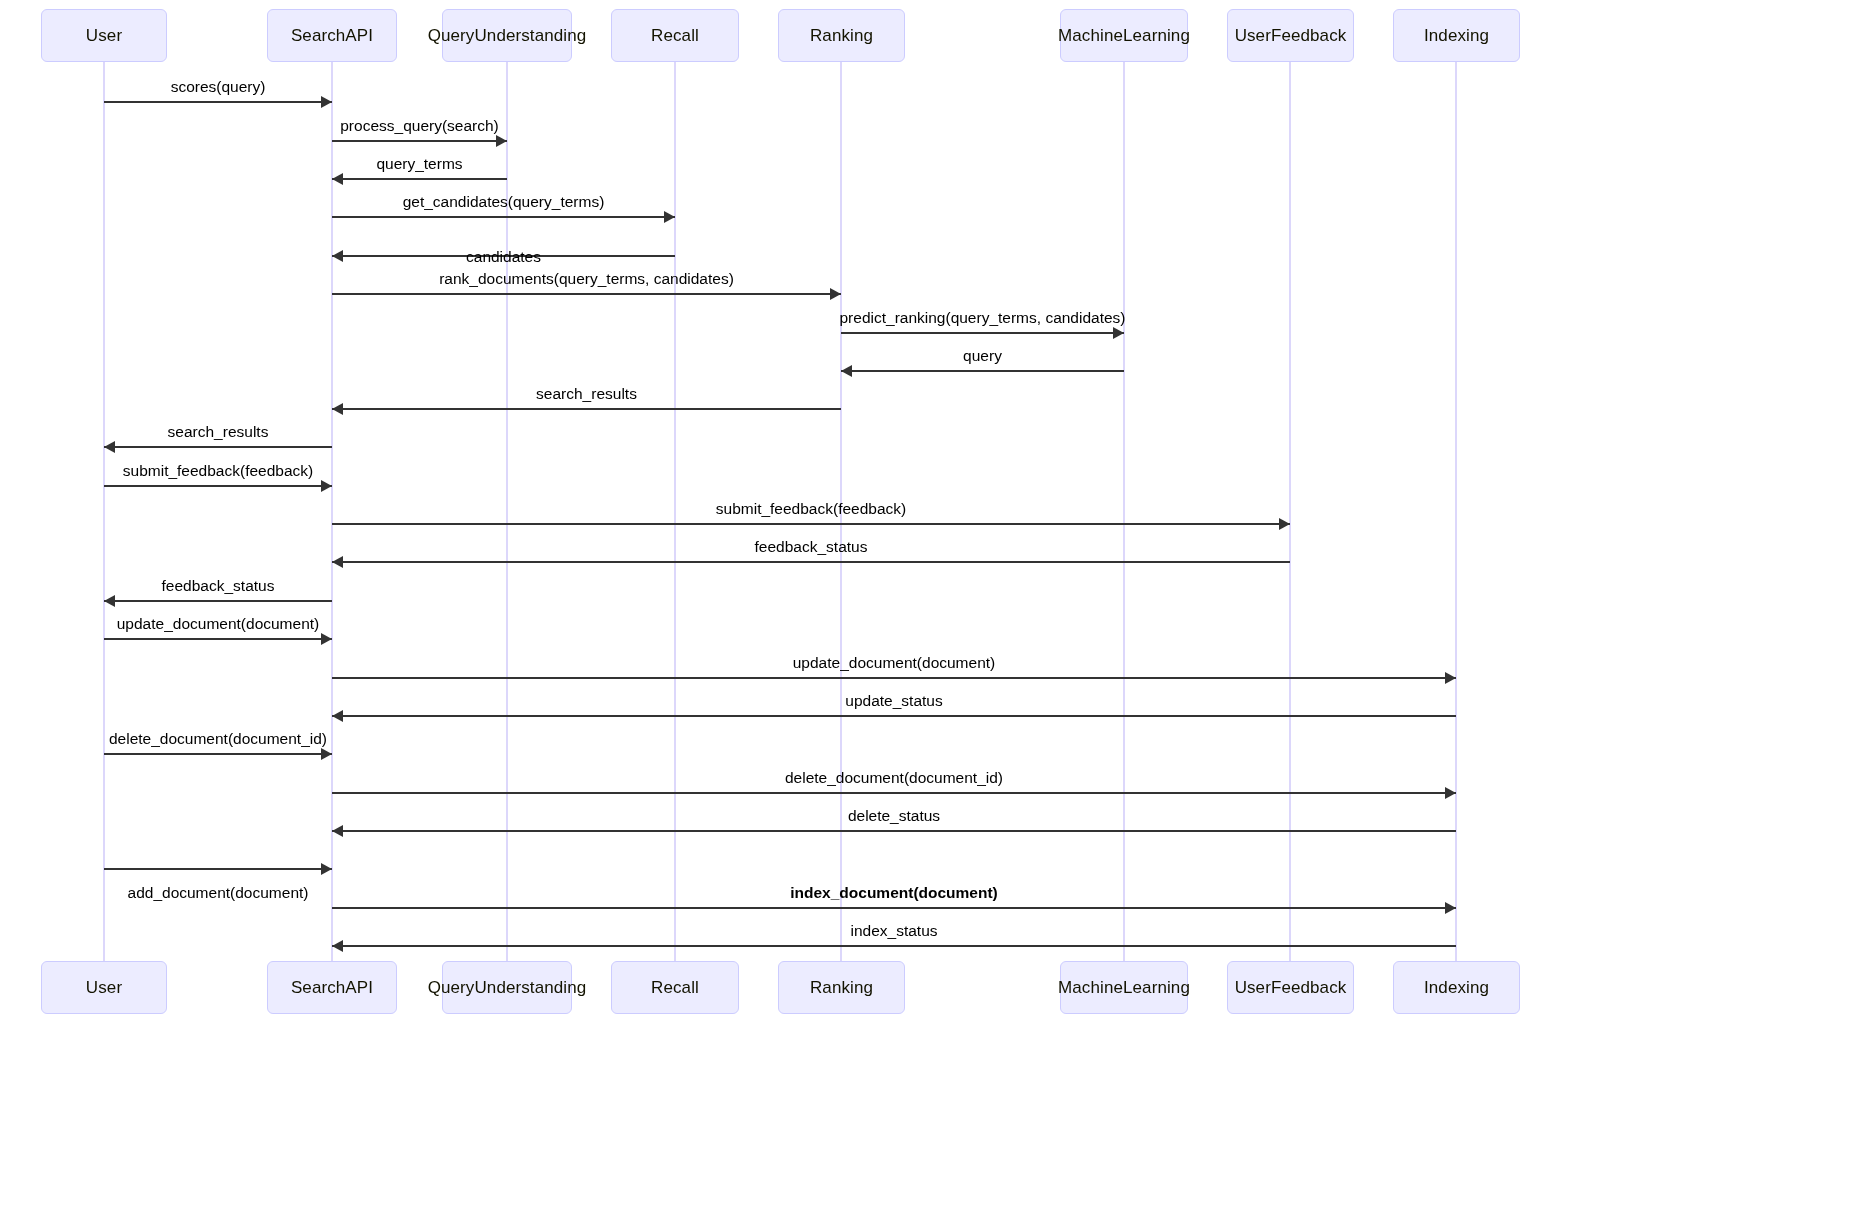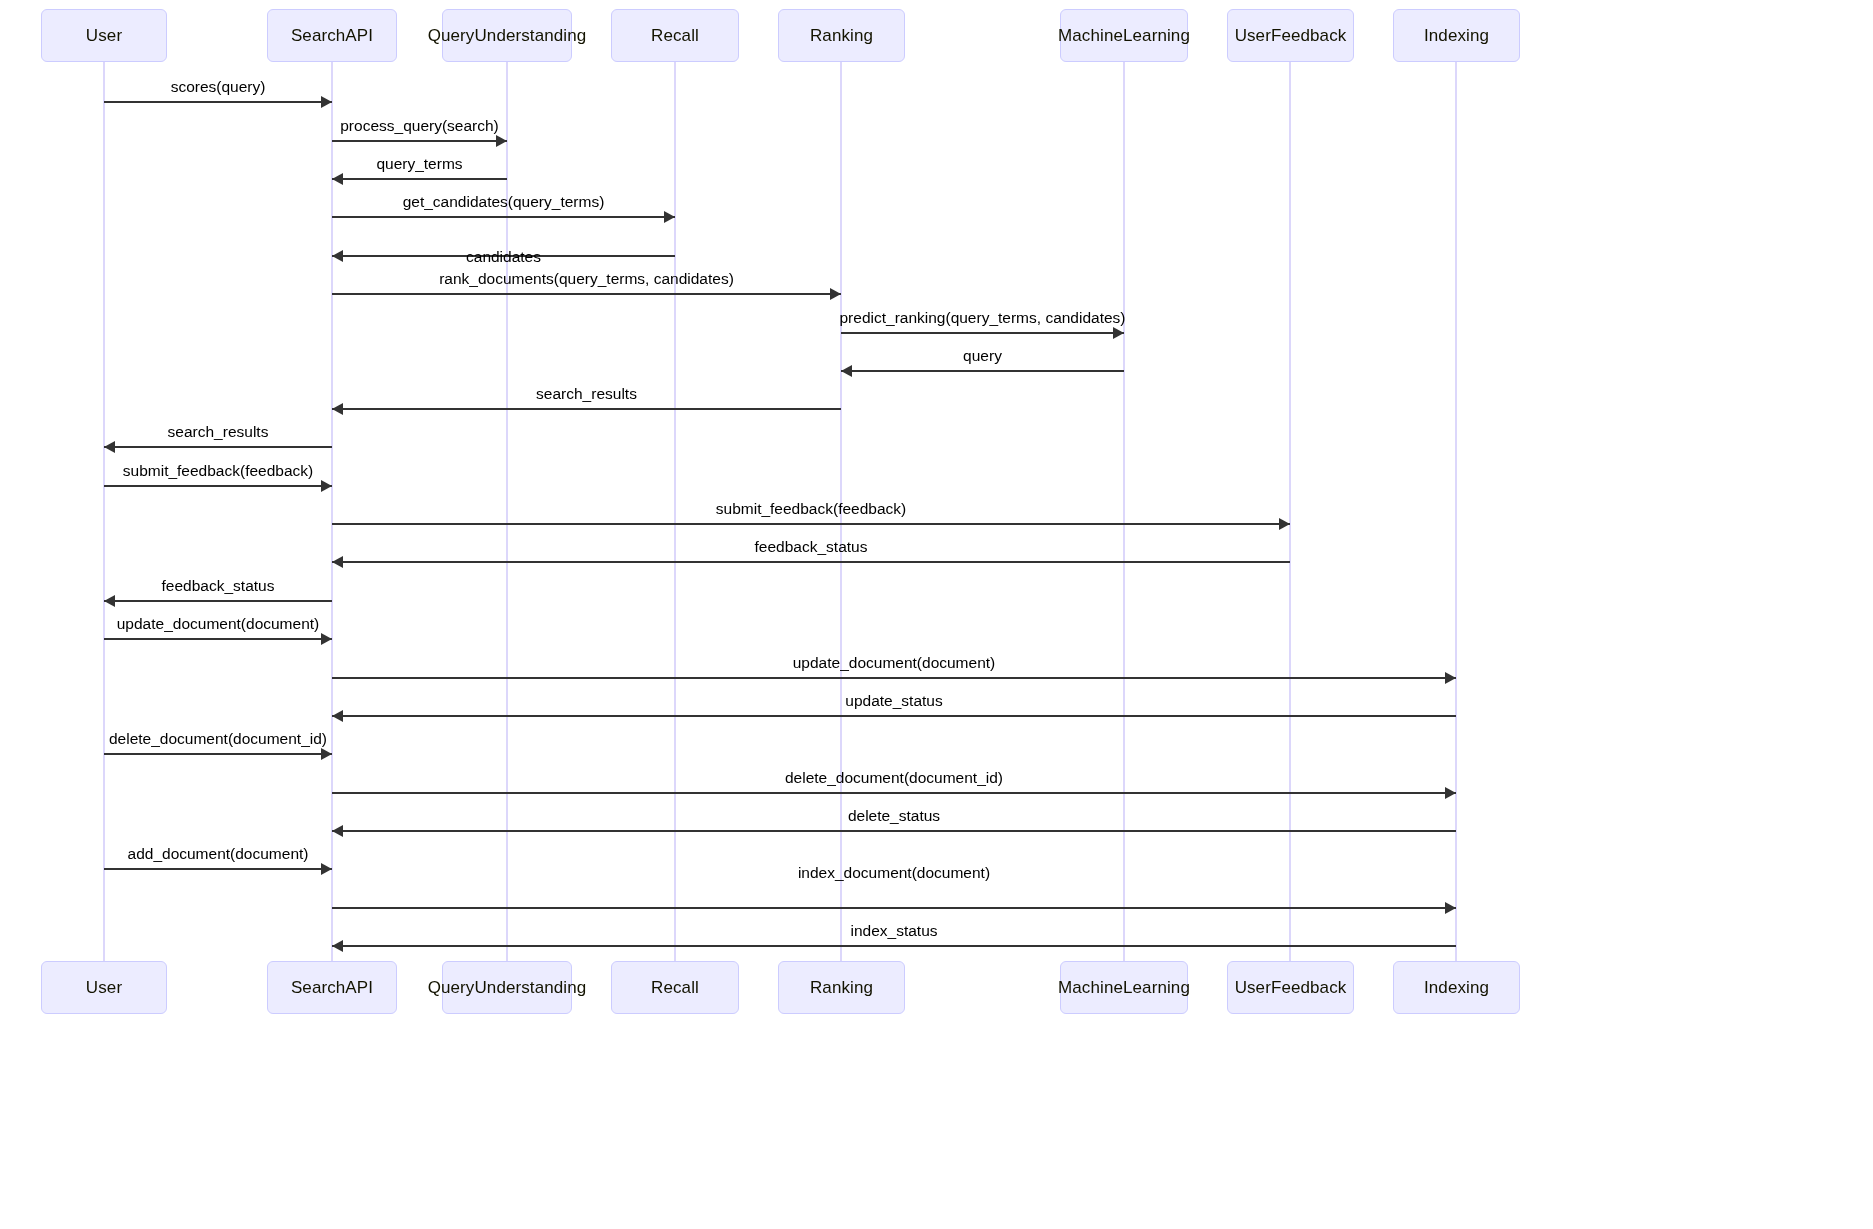--- a/index.html
+++ b/index.html
@@ -184,20 +184,20 @@
     <div class="msg-arrow right" style="top: 748px; left: 321px; border-left-color: rgb(51, 51, 51);"></div>
     <div class="msg-label" style="left: 218px; top: 730px;">delete_document(document_id)</div>
     <div class="msg-line" style="left: 332px; top: 792px; width: 1124px; border-top-color: rgb(51, 51, 51);"></div>
     <div class="msg-arrow right" style="top: 787px; left: 1445px; border-left-color: rgb(51, 51, 51);"></div>
     <div class="msg-label" style="left: 894px; top: 769px;">delete_document(document_id)</div>
     <div class="msg-line" style="left: 332px; top: 830px; width: 1124px; border-top-color: rgb(51, 51, 51);"></div>
     <div class="msg-arrow left" style="top: 825px; left: 332px; border-right-color: rgb(51, 51, 51);"></div>
     <div class="msg-label" style="left: 894px; top: 807px; text-align: center;">delete_status</div>
     <div class="msg-line" style="left: 104px; top: 868px; width: 228px; border-top-color: rgb(51, 51, 51);"></div>
     <div class="msg-arrow right" style="top: 863px; left: 321px; border-left-color: rgb(51, 51, 51);"></div>
-    <div class="msg-label" style="left: 218px; top: 845px; text-align: center;">add_document(document)</div>
+    <div class="msg-label" style="left: 218px; top: 884px; text-align: center;">add_document(document)</div>
     <div class="msg-line" style="left: 332px; top: 907px; width: 1124px; border-top-color: rgb(51, 51, 51);"></div>
     <div class="msg-arrow right" style="top: 902px; left: 1445px; border-left-color: rgb(51, 51, 51);"></div>
-    <div class="msg-label" style="left: 894px; top: 864px;">index_document(document)</div>
+    <div class="msg-label" style="left: 894px; top: 884px; font-weight: bold;">index_document(document)</div>
     <div class="msg-line" style="left: 332px; top: 945px; width: 1124px; border-top-color: rgb(51, 51, 51);"></div>
     <div class="msg-arrow left" style="top: 940px; left: 332px; border-right-color: rgb(51, 51, 51);"></div>
     <div class="msg-label" style="left: 894px; top: 922px;">index_status</div>
   </div>
 
 </body></html>

